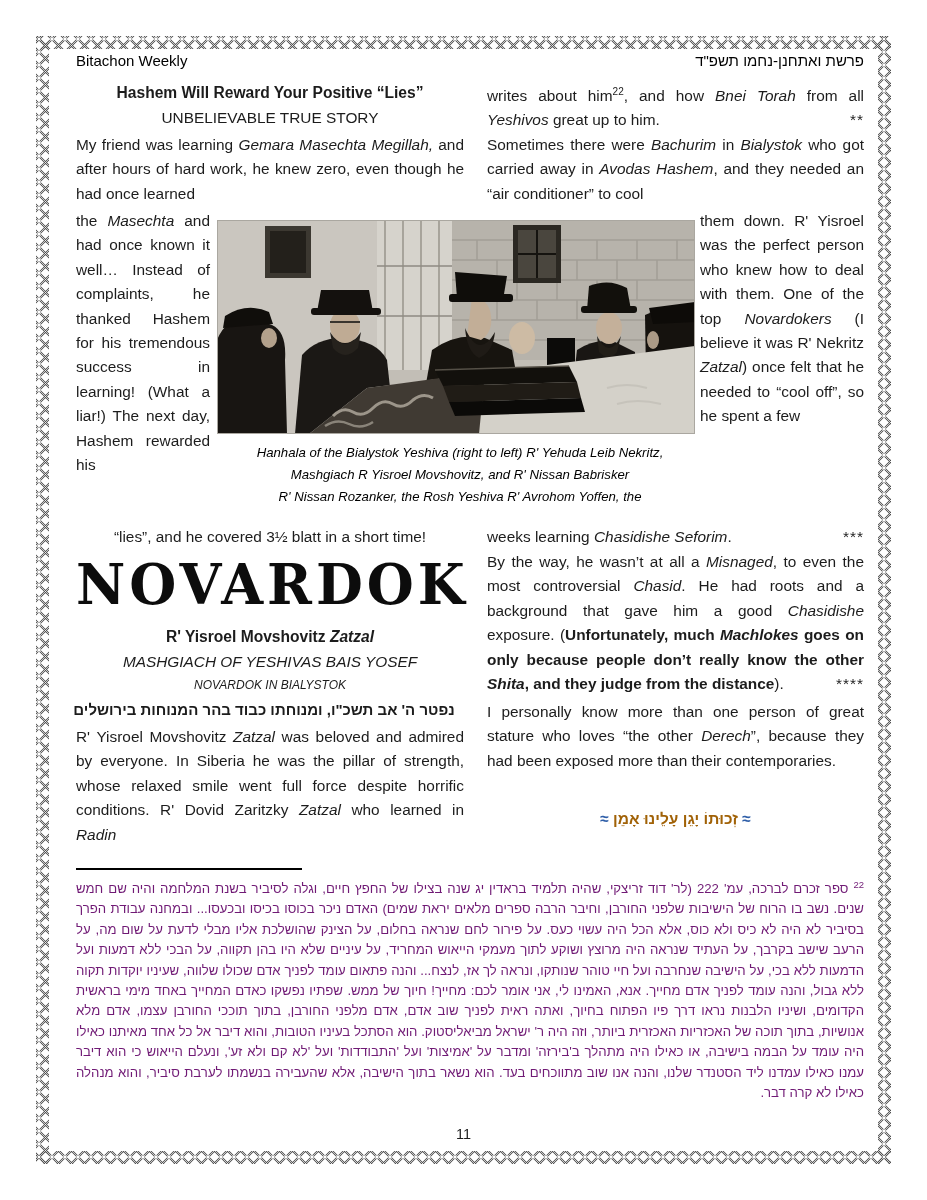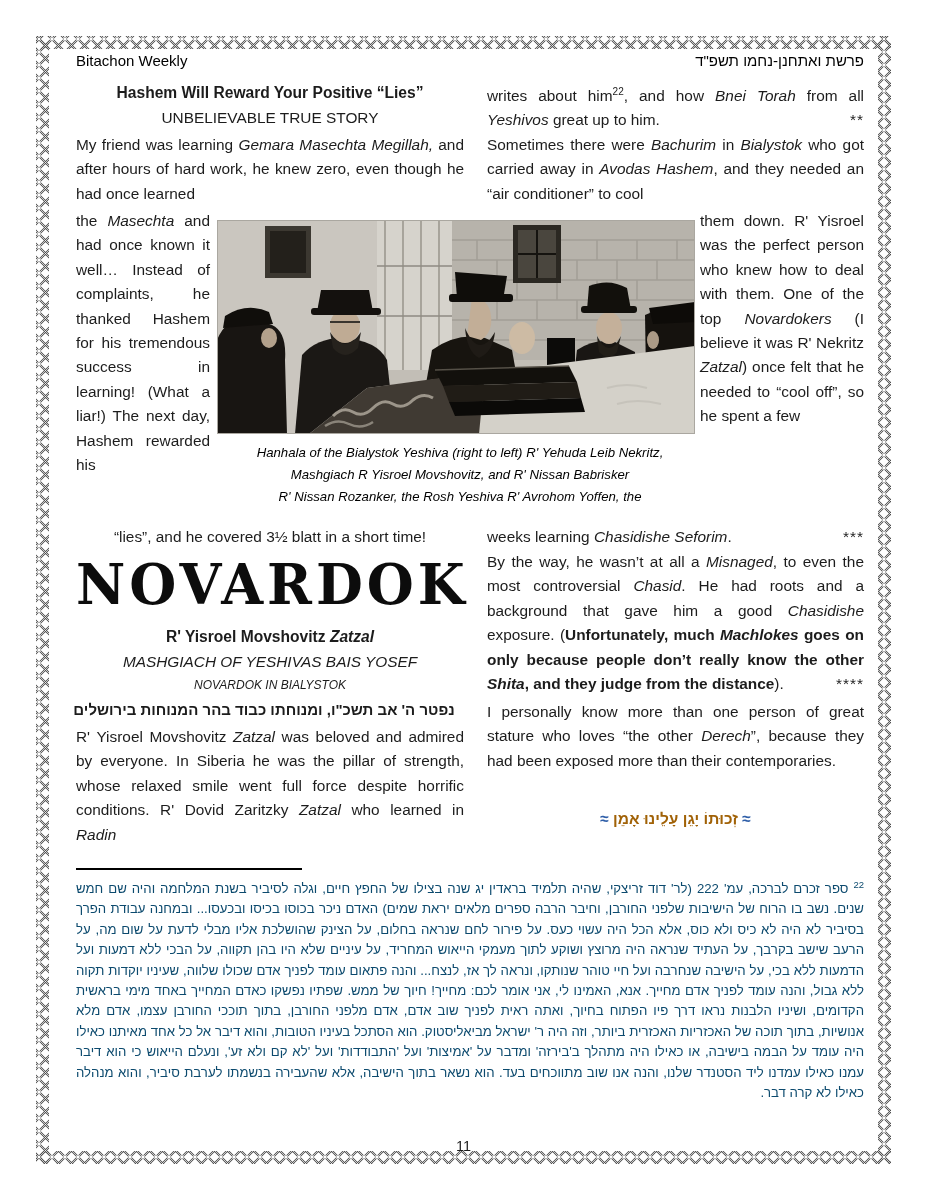--- a/index.html
+++ b/index.html
@@ -20,21 +20,21 @@
   .novardok{
     font-family:"DejaVu Serif", serif;font-weight:bold;font-size:54px;
     letter-spacing:4px;text-align:center;line-height:70px;color:#0c0c0c;
     transform:scaleY(1.04);
   }
   .caption{font-style:italic;color:#000000;font-size:13.2px;line-height:22px;text-align:center;}
   .hebline{direction:rtl;font-weight:bold;font-size:15px;text-align:center;}
   .blue-line{font-weight:bold;font-size:15.5px;text-align:center;}
   .blue-line .heb{color:#a16207;direction:rtl;unicode-bidi:embed;}
   .blue-line .approx{color:#2e5ea8;}
-  .fn{direction:rtl;text-align:justify;font-size:13.2px;line-height:20.4px;color:#0c4a6e;}
+  .fn{direction:rtl;text-align:justify;font-size:13.2px;line-height:20.4px;color:#701a75;}
   .fn .sup{font-size:9.5px;}
   .rule{background:#000;height:2px;}
   .pagenum{font-size:14.5px;text-align:center;width:100%;}
 </style>
 </head>
 <body>
 
 <svg class="abs" style="left:0;top:0" width="927" height="1200" aria-hidden="true">
   <defs>
     <pattern id="st" width="13" height="13" patternUnits="userSpaceOnUse">
@@ -126,13 +126,13 @@
 
 <div class="abs caption" style="left:230px;top:442px;width:460px;">
   <div>Hanhala of the Bialystok Yeshiva (right to left) R' Yehuda Leib Nekritz,</div>
   <div>Mashgiach R Yisroel Movshovitz, and R' Nissan Babrisker</div>
   <div>R' Nissan Rozanker, the Rosh Yeshiva R' Avrohom Yoffen, the</div>
 </div>
 
 <div class="abs rule" style="left:76px;top:868px;width:226px;"></div>
 <div class="abs fn" style="left:76px;top:879px;width:788px;"><span class="sup">22</span><span> ספר זכרם לברכה, עמ' 222 (לר' דוד זריצקי, שהיה תלמיד בראדין יג שנה בצילו של החפץ חיים, וגלה לסיביר בשנת המלחמה והיה שם חמש שנים. נשב בו הרוח של הישיבות שלפני החורבן, וחיבר הרבה ספרים מלאים יראת שמים)  האדם ניכר בכוסו בכיסו ובכעסו... ובמחנה עבודת הפרך בסיביר לא היה לא כיס ולא כוס, אלא הכל היה עשוי כעס. על פירור לחם שנראה בחלום, על הצינק שהושלכת אליו מבלי לדעת על שום מה, על הרעב שישב בקרבך, על העתיד שנראה היה מרוצץ ושוקע לתוך מעמקי הייאוש המחריד, על עיניים שלא היו בהן תקווה, על הבכי ללא דמעות ועל הדמעות ללא בכי, על הישיבה שנחרבה ועל חיי טוהר שנותקו, ונראה לך אז, לנצח... והנה פתאום עומד לפניך אדם שכולו שלווה, שעיניו יוקדות תקוה ללא גבול, והנה עומד לפניך אדם מחייך. אנא, האמינו לי, אני אומר לכם: מחייך! חיוך של ממש. שפתיו נפשקו כאדם המחייך באחד מימי בראשית הקדומים, ושיניו הלבנות נראו דרך פיו הפתוח בחיוך, ואתה ראית לפניך שוב אדם, אדם מלפני החורבן, בתוך תוככי החורבן עצמו, אדם מלא אנושיות, בתוך תוכה של האכזריות האכזרית ביותר, וזה היה ר' ישראל מביאליסטוק. הוא הסתכל בעיניו הטובות, והוא דיבר אל כל אחד מאיתנו כאילו היה עומד על הבמה בישיבה, או כאילו היה מתהלך ב'בירזה' ומדבר על 'אמיצות' ועל 'התבודדות' ועל 'לא קם ולא זע', ונעלם הייאוש כי הוא דיבר עמנו כאילו עמדנו ליד הסטנדר שלנו, והנה אנו שוב מתווכחים בעד. הוא נשאר בתוך הישיבה, אלא שהעבירה בנשמתו לערבת סיביר, והוא מנהלה כאילו לא קרה דבר.</span></div>
 
-<div class="abs pagenum" style="left:0;top:1126px;margin-top:12px;">11</div>
+<div class="abs pagenum" style="left:0;top:1126px;">11</div>
 
 </body></html>

